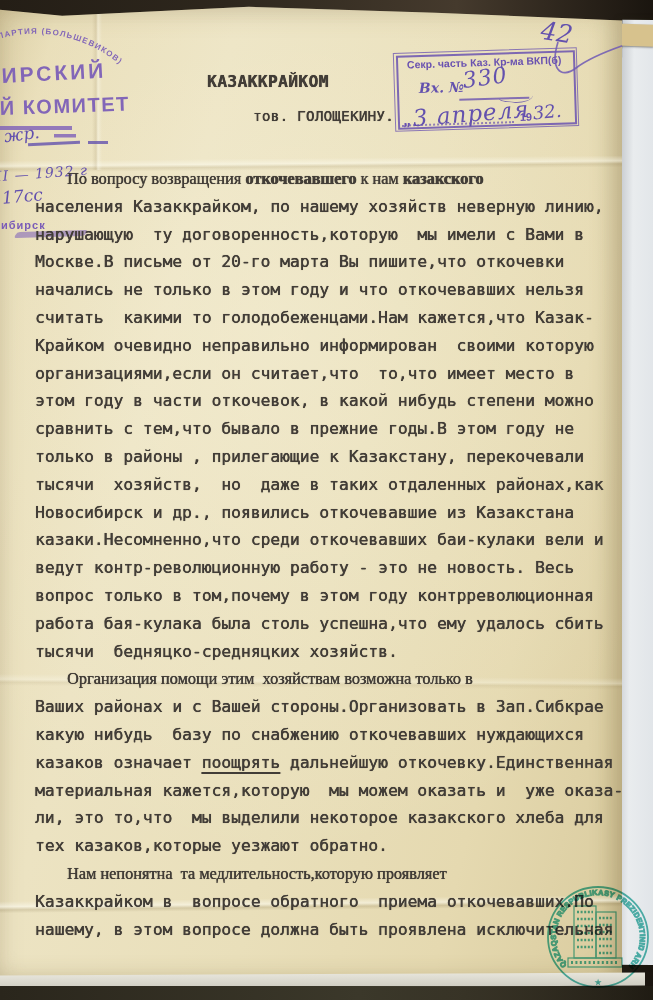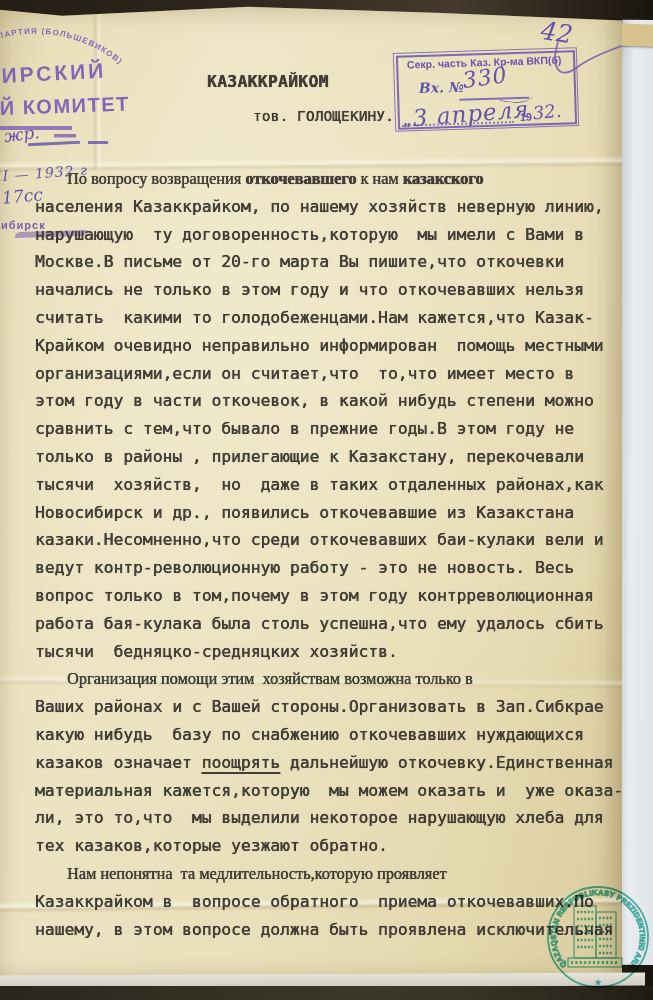--- a/index.html
+++ b/index.html
@@ -135,38 +135,38 @@
       <path d="M 30 14 C 22 40 32 52 48 40 C 64 28 86 20 112 12"></path>
     </svg>
 
     <div class="body-block typed">
         <div class="tline ind">По вопросу возвращения <b>откочевавшего</b> к нам <b>казакского</b></div>
         <div class="tline">населения Казаккрайком, по нашему хозяйств неверную линию,</div>
         <div class="tline">нарушающую  ту договоренность,которую  мы имели с Вами в</div>
         <div class="tline">Москве.В письме от 20-го марта Вы пишите,что откочевки</div>
         <div class="tline">начались не только в этом году и что откочевавших нельзя</div>
         <div class="tline">считать  какими то голодобеженцами.Нам кажется,что Казак-</div>
-        <div class="tline">Крайком очевидно неправильно информирован  помощь местными</div>
+        <div class="tline">Крайком очевидно неправильно информирован  своими которую</div>
         <div class="tline">организациями,если он считает,что  то,что имеет место в</div>
         <div class="tline">этом году в части откочевок, в какой нибудь степени можно</div>
         <div class="tline">сравнить с тем,что бывало в прежние годы.В этом году не</div>
         <div class="tline">только в районы , прилегающие к Казакстану, перекочевали</div>
         <div class="tline">тысячи  хозяйств,  но  даже в таких отдаленных районах,как</div>
         <div class="tline">Новосибирск и др., появились откочевавшие из Казакстана</div>
         <div class="tline">казаки.Несомненно,что среди откочевавших баи-кулаки вели и</div>
         <div class="tline">ведут контр-революционную работу - это не новость. Весь</div>
         <div class="tline">вопрос только в том,почему в этом году контрреволюционная</div>
         <div class="tline">работа бая-кулака была столь успешна,что ему удалось сбить</div>
         <div class="tline">тысячи  бедняцко-средняцких хозяйств.</div>
         <div class="tline ind">Организация помощи этим  хозяйствам возможна только в</div>
         <div class="tline">Ваших районах и с Вашей стороны.Организовать в Зап.Сибкрае</div>
         <div class="tline">какую нибудь  базу по снабжению откочевавших нуждающихся</div>
         <div class="tline">казаков означает <u>поощрять</u> дальнейшую откочевку.Единственная</div>
         <div class="tline">материальная кажется,которую  мы можем оказать и  уже оказа-</div>
-        <div class="tline">ли, это то,что  мы выделили некоторое нарушающую хлеба для</div>
+        <div class="tline">ли, это то,что  мы выделили некоторое казакского хлеба для</div>
         <div class="tline">тех казаков,которые уезжают обратно.</div>
         <div class="tline ind">Нам непонятна  та медлительность,которую проявляет</div>
         <div class="tline">Казаккрайком в  вопросе обратного  приема откочевавших.По</div>
         <div class="tline">нашему, в этом вопросе должна быть проявлена исключительная</div>
       </div>
   </div>
 
   <div class="bottom-light"></div>
   <div class="bottom-dark"></div>
 

